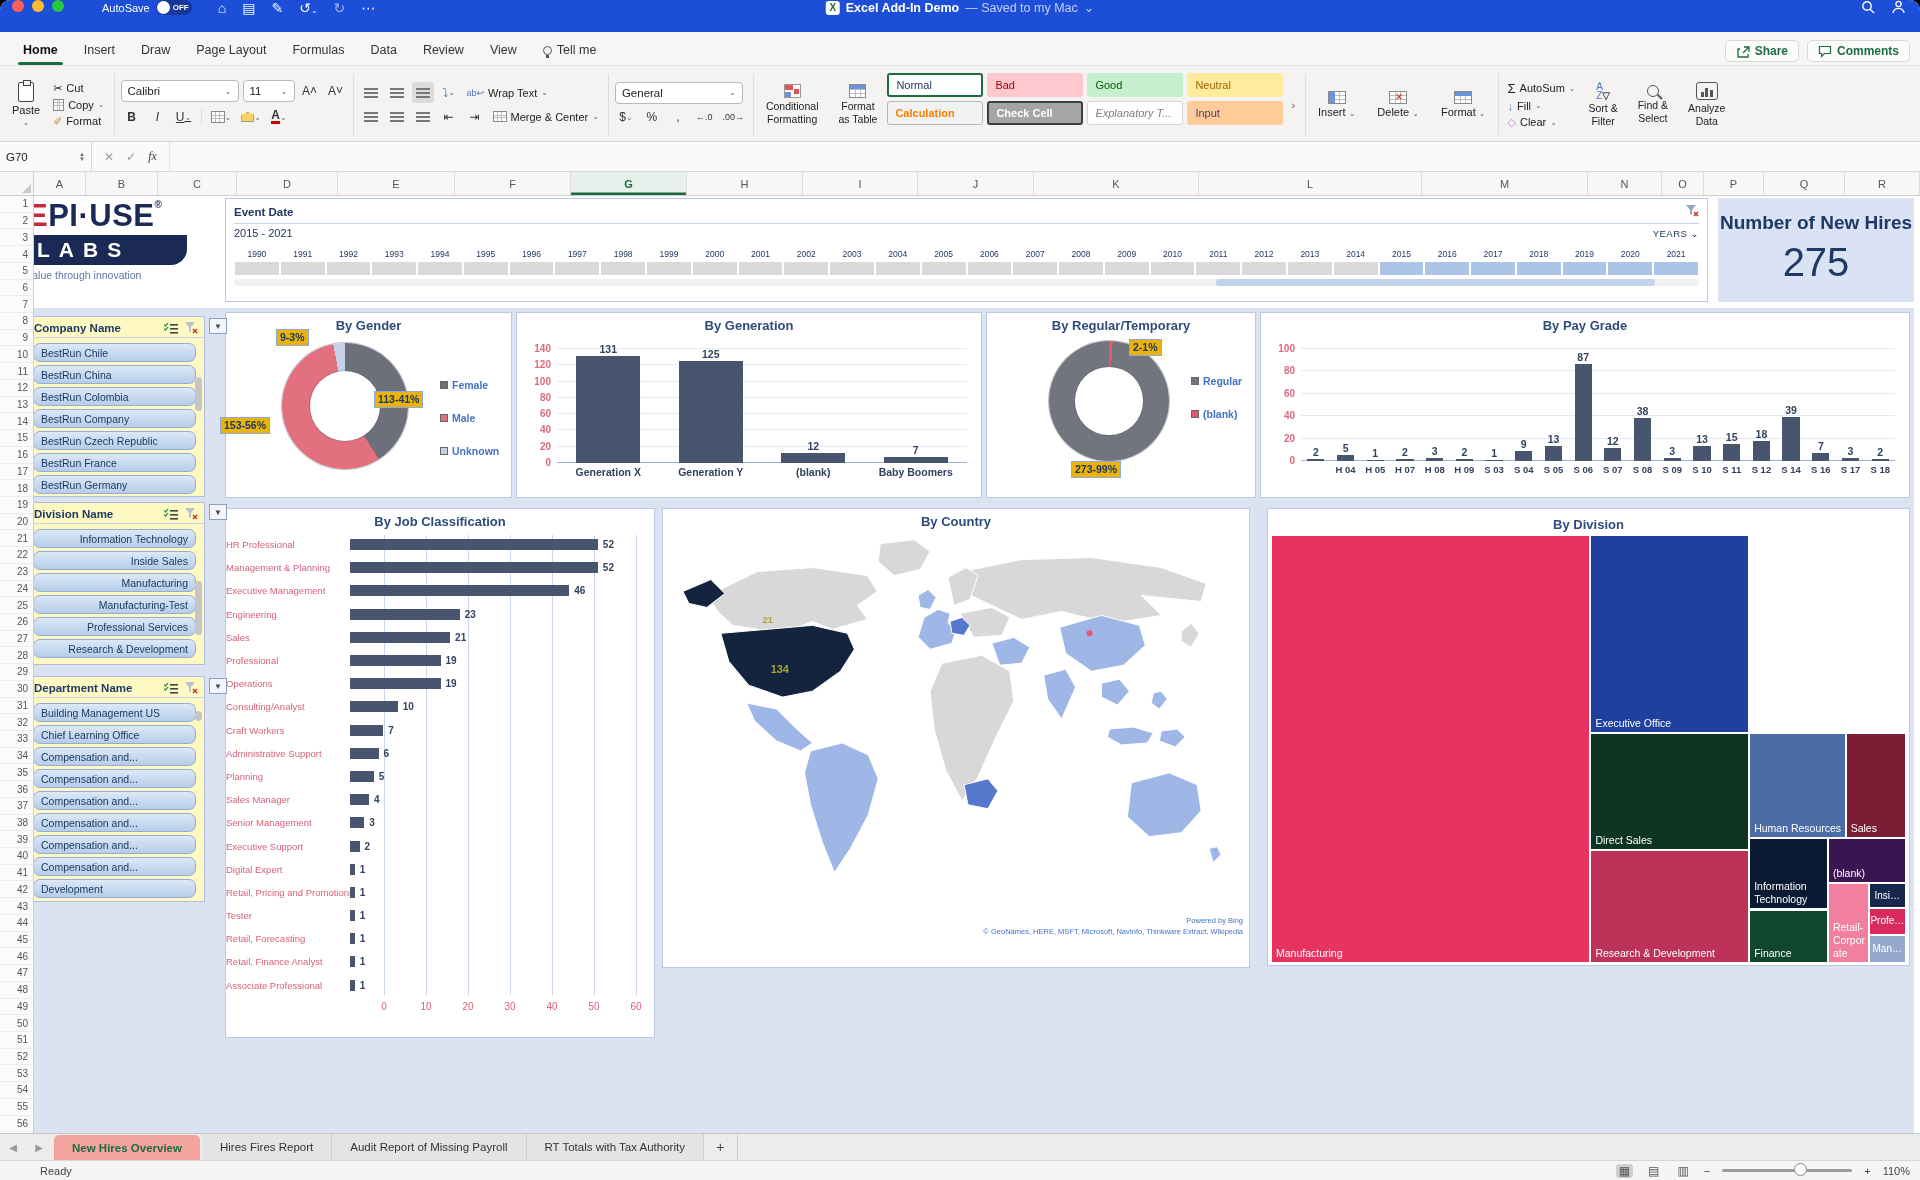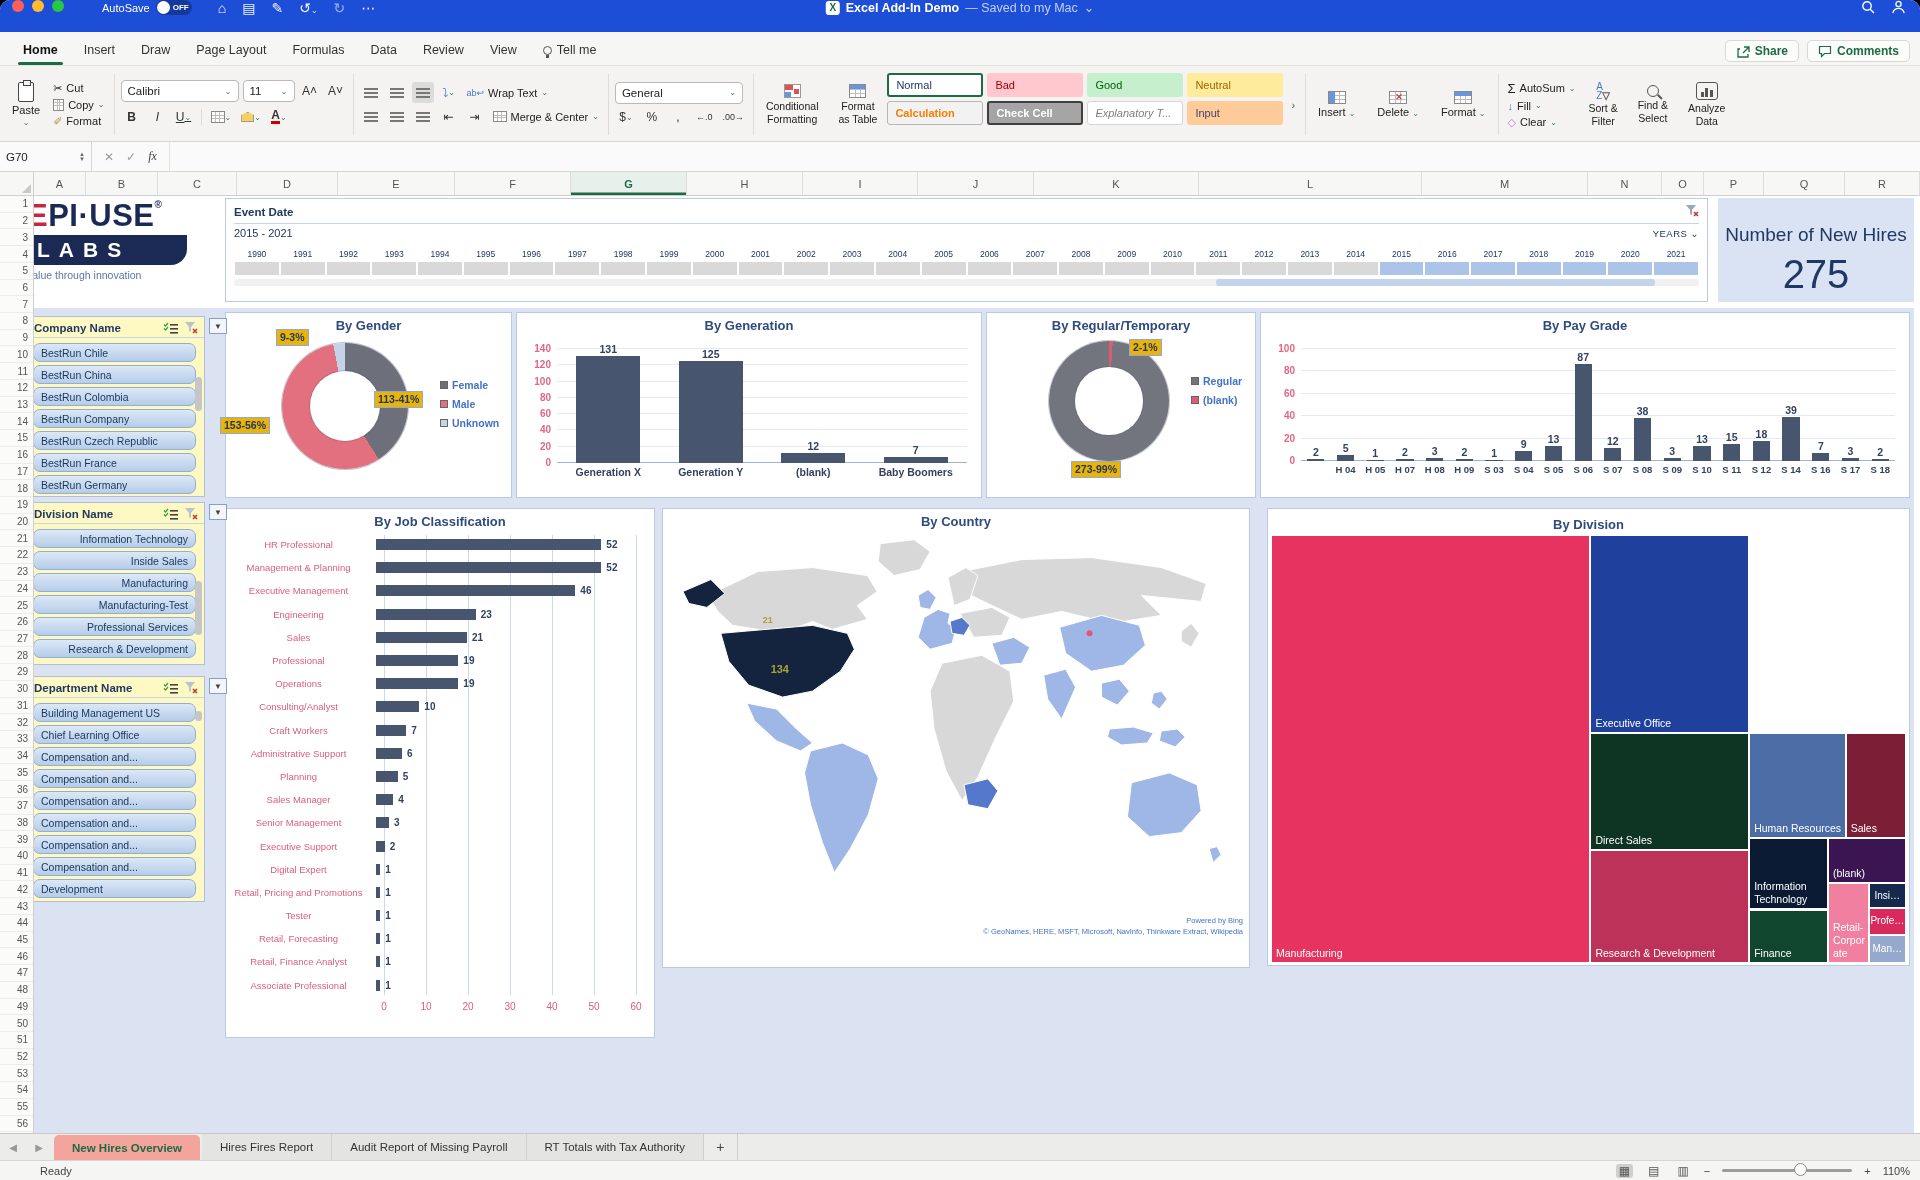--- a/index.html
+++ b/index.html
@@ -111,21 +111,21 @@
 .tl-period{margin-left:auto;font-size:9.5px;color:#1f3864;letter-spacing:.5px}
 .years{display:flex;margin-top:10px}
 .ycell{width:calc(100%/32);text-align:center}
 .ylab{font-size:8.5px;color:#1f3864;margin-bottom:3px}
 .ybar{height:13px;background:#d9d9d9;margin:0 1px}
 .ysel .ybar{background:#abc4e7}
 .tl-scroll{height:7px;background:#f1f1f1;margin-top:4px;border-radius:3px;position:relative}
 .tl-thumb{position:absolute;top:0;height:100%;left:67%;width:30%;background:#c2d4ec;border-radius:3px}
 
 .kpi{left:1718px;top:2px;width:196px;height:104px;background:#dae3f3;border:none;text-align:center;color:#1f3864}
-.kpi-label{font-size:19px;font-weight:normal;margin-top:26px}
+.kpi-label{font-size:19px;font-weight:bold;margin-top:14px}
 .kpi-value{font-size:40px;font-weight:normal;margin-top:6px}
 
 .slicer{position:absolute;left:27px;width:178px;background:#fef9c3;border:1px solid #aebedb;z-index:4}
 .shead{display:flex;align-items:center;gap:5px;padding:4px 6px 3px 6px;border-bottom:1px solid #c7d5ea}
 .stitle{font-size:11.5px;font-weight:bold;color:#1f3864;margin-right:auto;white-space:nowrap}
 .sbody{padding:5px 8px 4px 5px;display:flex;flex-direction:column;gap:3px}
 .sitem{height:19px;line-height:18px;font-size:10.5px;color:#17375d;border:1px solid #93aed0;border-radius:7px;background:linear-gradient(180deg,#dce8f6,#b6cde9);padding:0 7px;white-space:nowrap;overflow:hidden}
 .sthumb{position:absolute;right:2px;width:7px;background:#c6c6c6;border-radius:4px}
 .sdrop{position:absolute;width:18px;height:16px;border:1px solid #8aa0bc;background:#f2f5fa;color:#444;font-size:8px;display:flex;align-items:center;justify-content:center;z-index:4}
 
@@ -141,30 +141,30 @@
 .gen .vbar{width:62%}
 .pay .vbar{width:58%}
 .xlabels{display:flex;margin-top:3px}
 .xlab{flex:1;text-align:center;font-size:10.5px;font-weight:bold;color:#33425e;white-space:nowrap}
 .pay .xlab{font-size:9.5px}
 
 .dwrap{position:relative;height:150px}
 .donut{position:absolute;border-radius:50%;box-shadow:0 0 0 1px rgba(70,85,110,.35)}
 .donut::after{content:"";position:absolute;inset:22%;background:#fff;border-radius:50%;box-shadow:0 0 0 1px rgba(70,85,110,.25)}
 .co{position:absolute;background:#eab308;border:1px solid #8ea9db;color:#1f3864;font-weight:bold;font-size:10.5px;padding:0 3px;line-height:15px;white-space:nowrap;z-index:2}
-.lg{position:absolute;display:flex;flex-direction:column;gap:7px}
+.lg{position:absolute;display:flex;flex-direction:column;gap:21px}
 .lgi{display:flex;align-items:center;gap:4px}
 .sw{width:8px;height:8px;border:1px solid #666;display:inline-block}
 .lgt{color:#4472c4;font-size:10.5px;font-weight:bold}
 
 .hwrap{position:relative;padding:4px 0 0 0}
 .hgrid{position:absolute;left:158px;right:18px;top:6px;bottom:22px}
 .vgl{position:absolute;top:0;bottom:0;width:1px;background:#c9d8ee}
 .hrow{display:flex;align-items:center;height:23.2px;position:relative}
-.hlab{width:150px;text-align:center;font-size:9.5px;color:#d9607a;padding-right:5px;white-space:nowrap}
+.hlab{width:124px;text-align:left;font-size:9.5px;color:#d9607a;padding-right:5px;white-space:nowrap}
 .harea{flex:1;margin-right:18px;display:flex;align-items:center;position:relative;height:100%}
 .hbar{height:11px;background:#47556f}
 .hval{font-size:10px;font-weight:bold;color:#33425e;margin-left:5px}
 .hax{position:relative;height:16px;margin:4px 18px 0 158px}
 .haxt{position:absolute;transform:translateX(-50%);font-size:10px;color:#d9607a}
 
 .country{left:662px;top:312px;width:588px;height:460px}
 .mapbox{position:relative}
 .attrib{position:absolute;right:6px;bottom:4px;text-align:right;font-size:7.5px;color:#4472c4;line-height:1.5}
 

